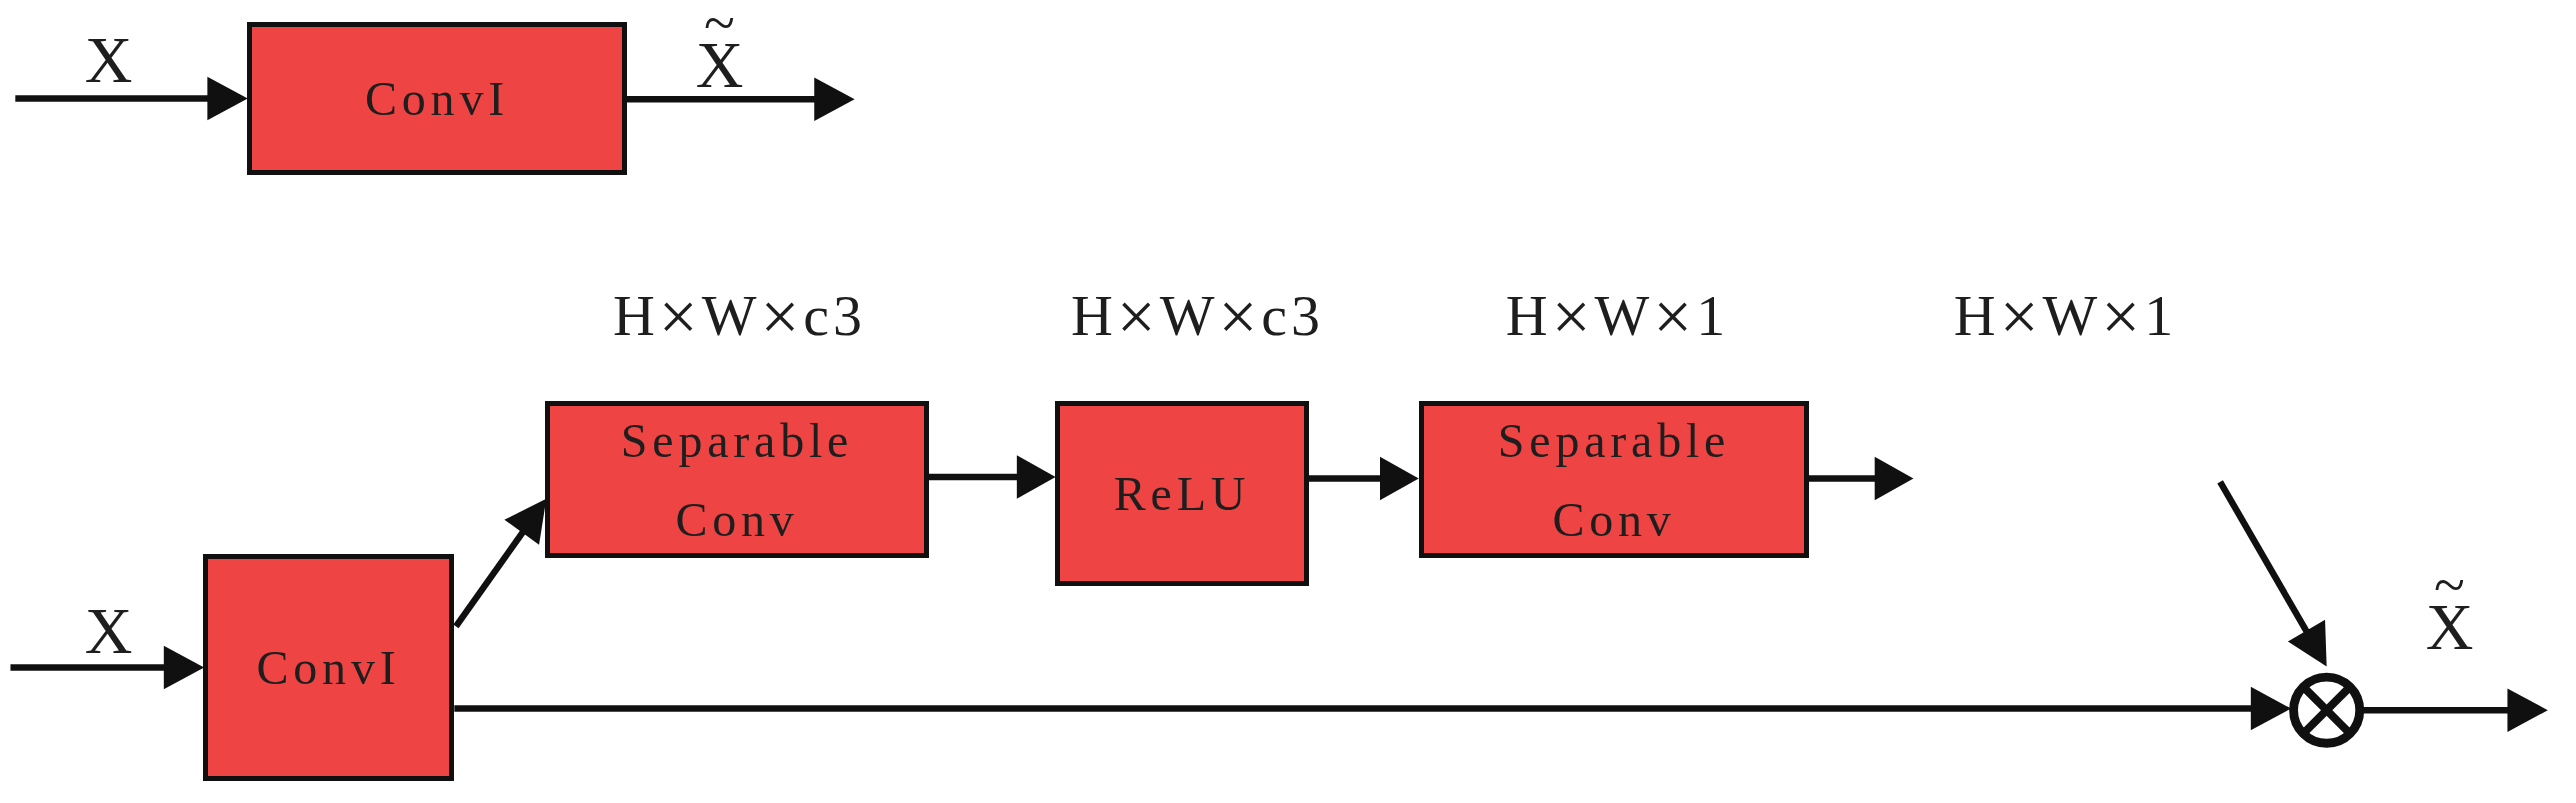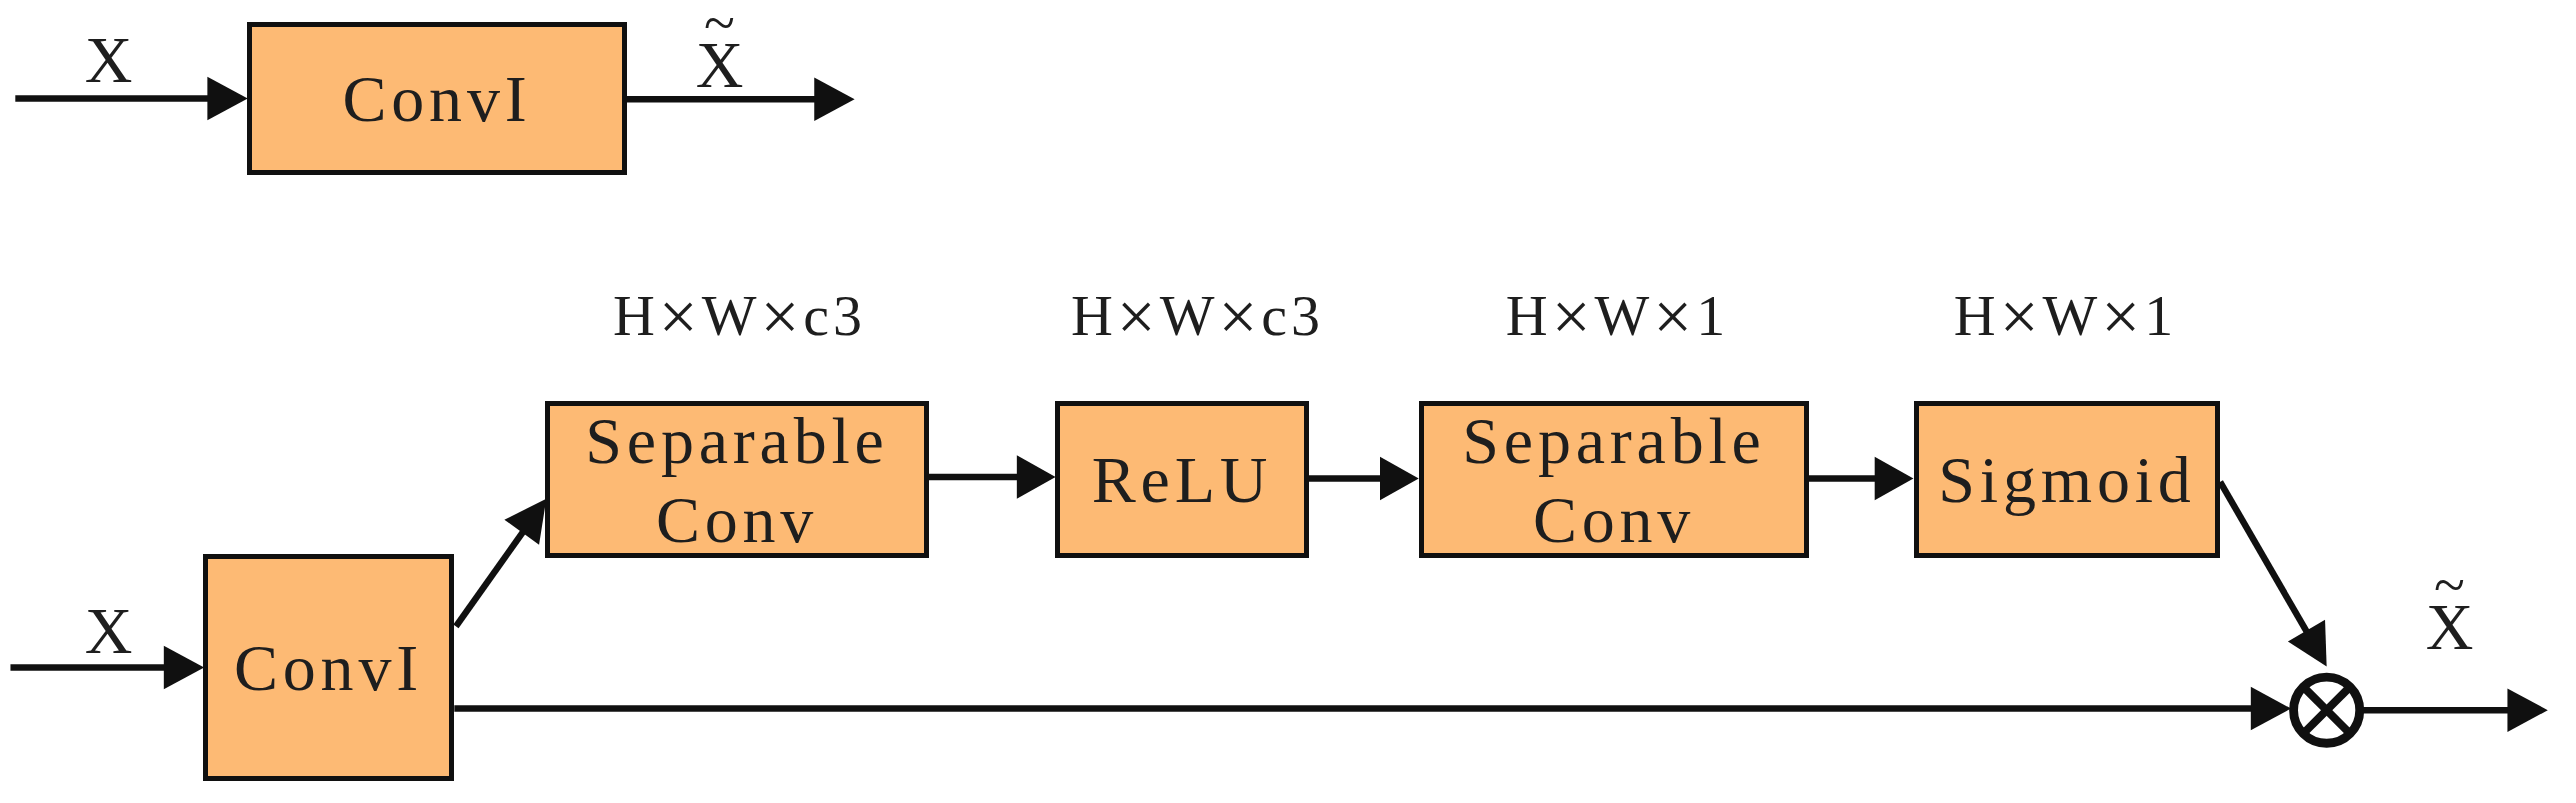--- a/index.html
+++ b/index.html
@@ -10,27 +10,27 @@
     background: #ffffff;
     font-family: "Liberation Serif", "DejaVu Serif", serif;
     color: #1b1b1b;
     overflow: hidden;
   }
   svg.wires { position: absolute; left: 0; top: 0; width: 2576px; height: 803px; }
   .box {
     position: absolute;
     box-sizing: border-box;
     border: 5.7px solid #101010;
-    background: #fdba74;
+    background: #ef4444;
     display: flex;
     flex-direction: column;
     align-items: center;
     justify-content: center;
     text-align: center;
-    font-size: 66px;
+    font-size: 48px;
     line-height: 79px;
     letter-spacing: 4.8px;
     color: #1e1e1e;
   }
   .box .line:empty { display: none; }
   .label {
     position: absolute;
     text-align: center;
     color: #1e1e1e;
     white-space: nowrap;
@@ -120,31 +120,27 @@
     <span>H</span><span class="times">×</span><span>W</span><span class="times">×</span><span>1</span>
   </div>
   <div class="label dim-label" style="left:1815px; top:286px;">
     <span>H</span><span class="times">×</span><span>W</span><span class="times">×</span><span>1</span>
   </div>
 
   <div class="box" style="left:545px; top:401px; width:384px; height:157px;">
     <span class="line">Separable</span>
     <span class="line">Conv</span>
   </div>
-  <div class="box" style="left:1055px; top:401px; width:254px; height:157px;">
+  <div class="box" style="left:1055px; top:401px; width:254px; height:185px;">
     <span class="line">ReLU</span>
 
   </div>
   <div class="box" style="left:1419px; top:401px; width:390px; height:157px;">
     <span class="line">Separable</span>
     <span class="line">Conv</span>
-  </div>
-  <div class="box" style="left:1914px; top:401px; width:306px; height:157px;">
-    <span class="line">Sigmoid</span>
-
   </div>
 
   <div class="label io-label" style="left:44px; top:594px;">X</div>
 
   <div class="box" style="left:203px; top:554px; width:251px; height:227px;">
     <span class="line">ConvI</span>
   </div>
 
   <div class="label xtilde" style="left:2385px; top:569px;">
     <span class="tilde">~</span>

